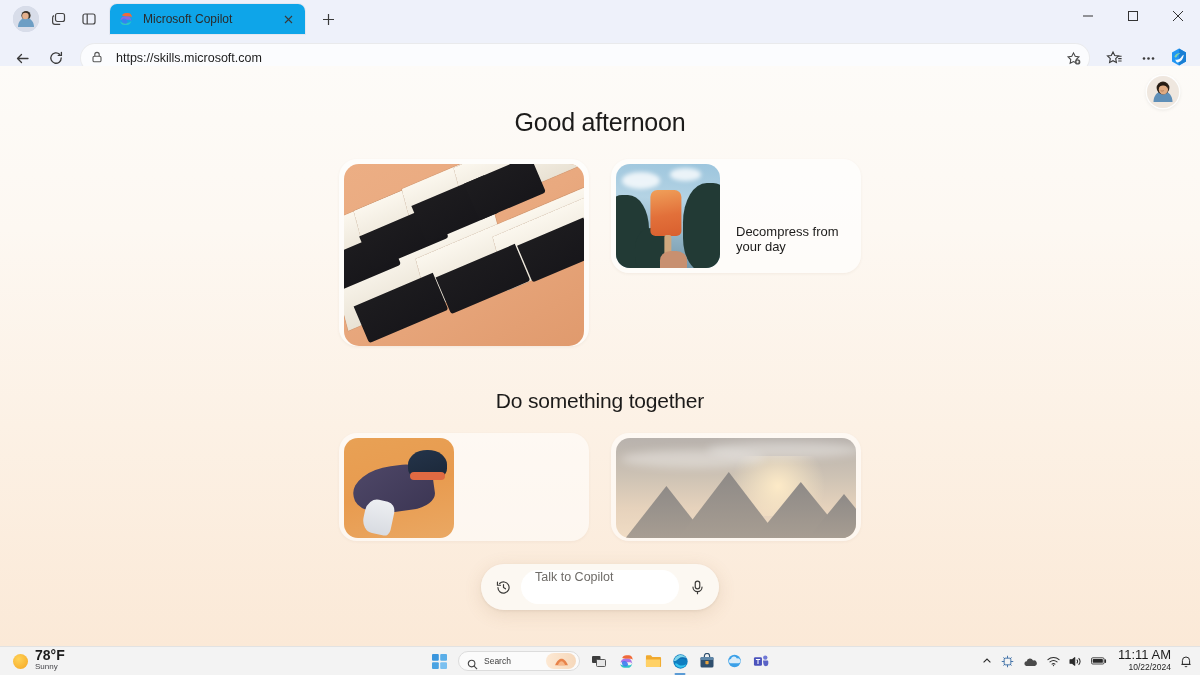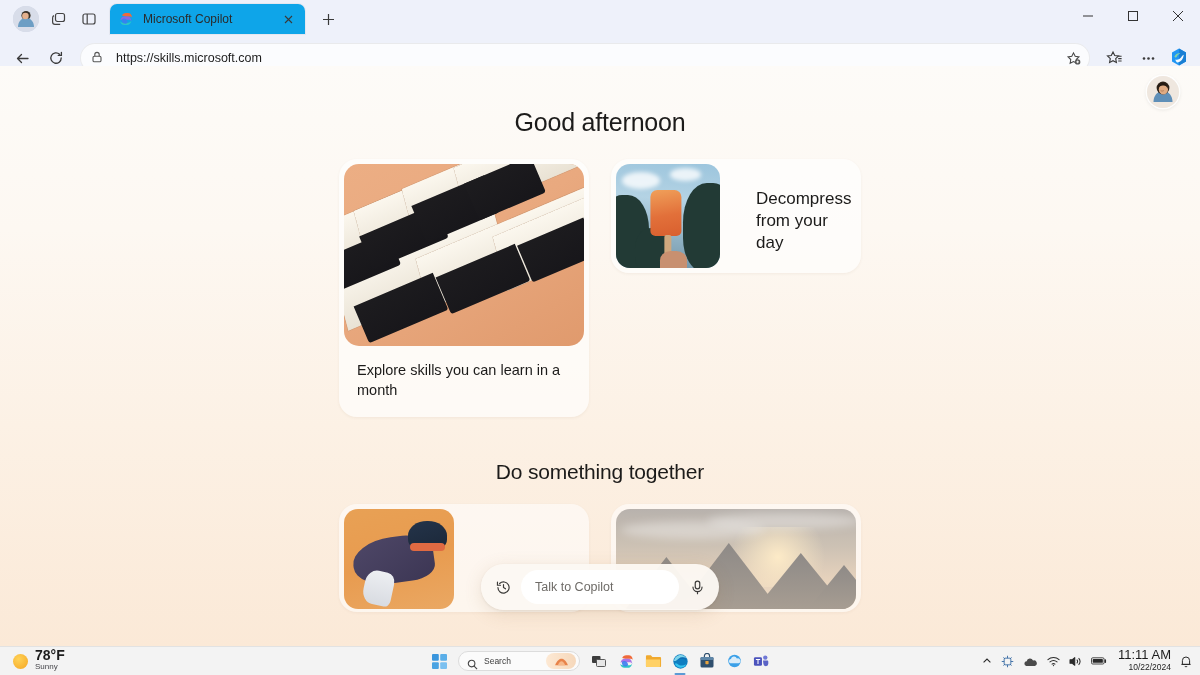--- a/index.html
+++ b/index.html
@@ -167,24 +167,23 @@
     box-shadow: 0 1px 3px rgba(120,90,60,.07);
     height: 114px;
   }
   .card-row .thumb {
     width: 104px; height: 104px; flex: 0 0 104px;
     border-radius: 14px; overflow: hidden; position: relative;
   }
   .card-row .label {
     flex: 1 1 auto;
     display: flex; align-items: flex-end;
-    font-size: 17px; line-height: 22px;
+    font-size: 13px; line-height: 15px;
     color: #1c1b1a;
     padding: 0 10px 14px 16px;
-    margin-left: 20px;
   }
   .card-row.row2 .label { align-items: flex-end; padding-bottom: 10px; }
 
   
   .grid-bottom { margin-top: 20px; }
   .card-cut {
     background: rgba(255,255,255,.55);
     border-radius: 18px;
     padding: 5px 5px 0;
     height: 108px;
@@ -298,21 +297,21 @@
   }
   .composer .ic {
     width: 30px; height: 30px; flex: 0 0 30px;
     display: flex; align-items: center; justify-content: center;
     color: #3b3a38; border-radius: 50%;
   }
   .composer .field {
     flex: 1 1 auto; height: 34px;
     background: #fff;
     border-radius: 17px;
-    display: flex; align-items: center;
+    display: flex; 
     padding: 0 14px;
     margin: 0 3px;
     font-size: 12.5px; color: #6e6b67;
   }
 
   
   .taskbar {
     position: absolute; left: 0; bottom: 0;
     width: 1200px; height: 29px;
     background: #f3f3f3;
@@ -526,21 +525,20 @@
               </div>
               <div class="bk" style="left:-8%;top:44%;width:30%;height:20%;transform:rotate(-23deg);"></div>
               <div class="bk" style="left:8%;top:30%;width:34%;height:20%;transform:rotate(-23deg);"></div>
               <div class="bk" style="left:30%;top:14%;width:33%;height:22%;transform:rotate(-23deg);"></div>
               <div class="bk" style="left:52%;top:2%;width:30%;height:22%;transform:rotate(-23deg);"></div>
               <div class="bk" style="left:6%;top:68%;width:36%;height:22%;transform:rotate(-23deg);"></div>
               <div class="bk" style="left:40%;top:52%;width:36%;height:22%;transform:rotate(-23deg);"></div>
               <div class="bk" style="left:74%;top:36%;width:30%;height:22%;transform:rotate(-23deg);"></div>
             </div>
           </div>
-          <div class="label">Explore skills you can learn in a month</div>
         </div>
       </div>
 
       <div class="col-right">
 
         <div class="card-row">
           <div class="thumb">
             <div class="art popsicle">
               <div class="cloud" style="left:6%;top:8%;width:36%;height:16%;"></div>
               <div class="cloud" style="left:52%;top:4%;width:30%;height:12%;"></div>

